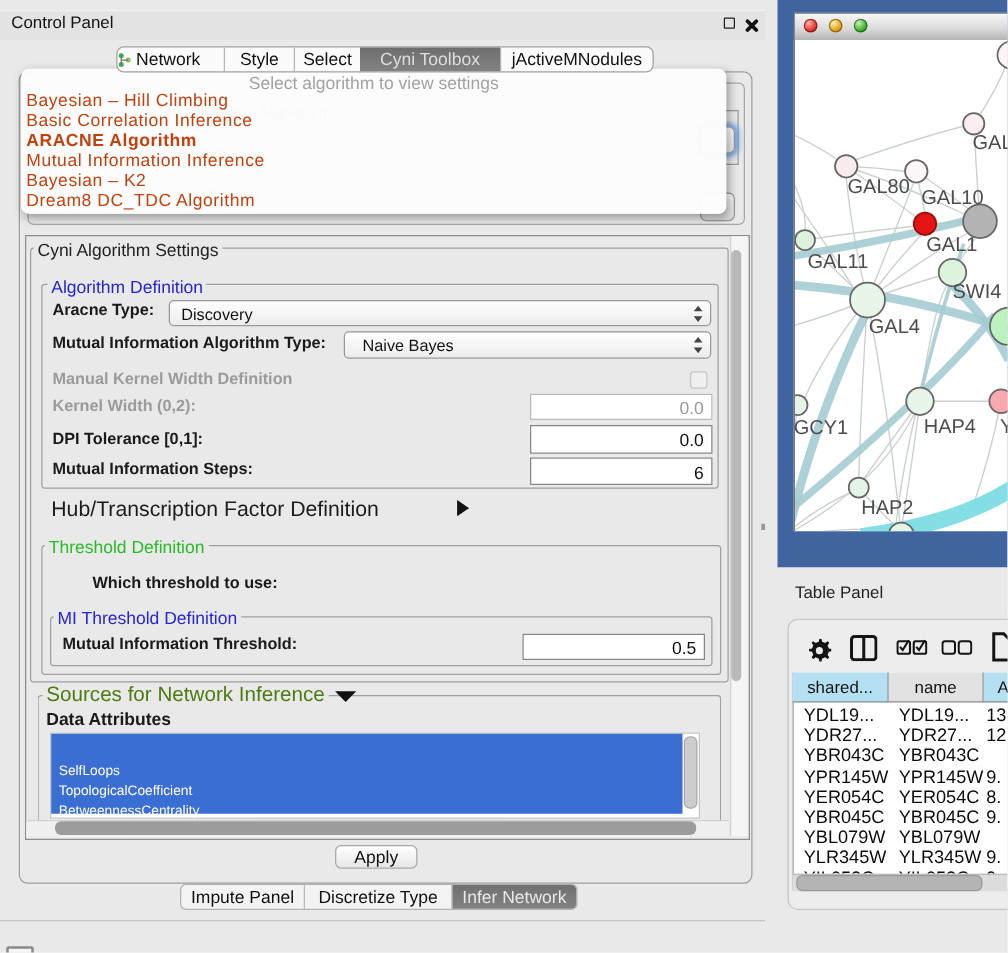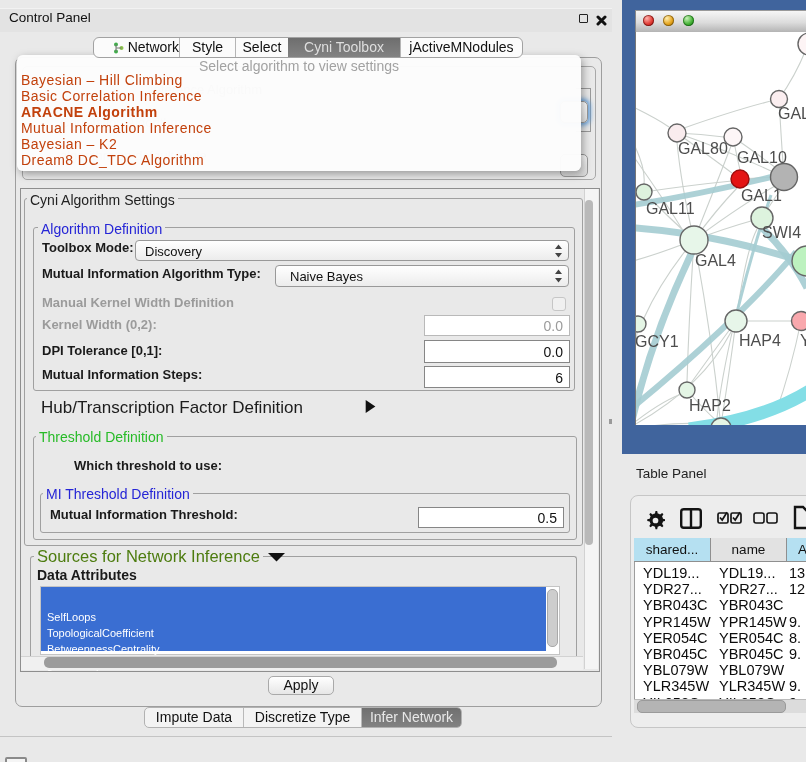--- a/index.html
+++ b/index.html
@@ -35,21 +35,21 @@
 <div class="abs" style="left:560px;top:154px;width:26px;height:21px;background:linear-gradient(#fcfcfc,#d9d9d9);border:1px solid #999;border-radius:5px;"></div>
 
 <div class="abs" style="left:20px;top:188px;width:578px;height:482px;border:1px solid #8e8e8e;background:#e9e9e9;"></div>
 
 <div class="tbox" style="left:24px;top:198px;width:557px;height:346px;"></div>
 <div class="ttl" style="left:27px;top:192px;color:#222;">Cyni Algorithm Settings</div>
 
 <div class="tbox" style="left:33px;top:227px;width:540px;height:162px;"></div>
 <div class="ttl" style="left:38px;top:221px;color:#2525d6;">Algorithm Definition</div>
 
-<div class="lbl" style="left:42px;top:240px;">Toolbox Mode:</div>
+<div class="lbl" style="left:42px;top:240px;">Aracne Type:</div>
 <div class="combo" style="left:135px;top:240px;width:432px;height:19px;">
       <span class="ct">Discovery</span>
       <svg class="stepper" viewBox="0 0 9 14">
         <path d="M4.5 0.5 L8 5 L1 5 Z M4.5 13.5 L8 9 L1 9 Z" fill="#444"></path>
       </svg>
     </div>
 <div class="lbl" style="left:42px;top:266px;">Mutual Information Algorithm Type:</div>
 <div class="combo" style="left:275px;top:265px;width:292px;height:20px;">
       <span class="ct" style="left:14px;">Naive Bayes</span>
       <svg class="stepper" viewBox="0 0 9 14">
@@ -99,39 +99,39 @@
 
 <div class="abs" style="left:21px;top:656px;width:562px;height:13px;background:#f0f0f0;border-top:1px solid #d2d2d2;"></div>
 <div class="abs" style="left:44px;top:657px;width:513px;height:11px;background:#9c9c9c;border-radius:5px;"></div>
 
 <div class="abs" style="left:584px;top:189px;width:13px;height:480px;background:#f5f5f5;border-left:1px solid #d2d2d2;"></div>
 <div class="abs" style="left:585px;top:200px;width:8px;height:345px;background:#b9b9b9;border-radius:4px;"></div>
 
 <div class="abs" style="left:268px;top:676px;width:64px;height:17px;background:linear-gradient(#ffffff,#e6e6e6);border:1px solid #a9a9a9;border-radius:5px;text-align:center;font-size:14px;color:#111;line-height:17px;">Apply</div>
 
 <div class="abs" style="left:144px;top:707px;width:316px;height:19px;background:#f3f3f3;border:1px solid #b2b2b2;border-radius:5px;display:flex;font-size:14px;color:#111;">
- <div style="width:98px;text-align:center;line-height:19px;border-right:1px solid #b9b9b9;">Impute Data</div>
+ <div style="width:98px;text-align:center;line-height:19px;border-right:1px solid #b9b9b9;">Impute Panel</div>
  <div style="width:117px;text-align:center;line-height:19px;border-right:1px solid #b9b9b9;">Discretize Type</div>
  <div style="flex:1;text-align:center;line-height:19px;background:linear-gradient(#707070,#828282);color:#e8e8e8;border-radius:0 4px 4px 0;">Infer Network</div>
 </div>
 
 <div class="abs" style="left:5px;top:757px;width:18px;height:12px;border:2px solid #8a8a8a;border-radius:2px;background:#f5f5f5;"></div>
 
 <div class="abs" style="left:609px;top:419px;width:3px;height:5px;background:#9a9a9a;"></div>
 
 <div class="abs" style="left:150px;top:82px;font-size:13px;color:#8a8a8a;">Inference Algorithm</div>
 <div class="abs" style="left:60px;top:115px;font-size:13px;color:#8a8a8a;">Correlation Algorithm</div>
 <div class="abs" style="left:60px;top:148px;font-size:13px;color:#8a8a8a;">algorithm on default node</div>
 
 <div class="abs" style="left:17px;top:55px;width:564px;height:116px;background:rgba(252,252,252,0.975);border-radius:6px;box-shadow:2px 3px 8px rgba(0,0,0,0.35);"></div>
 <div class="abs" style="left:17px;top:58px;width:564px;text-align:center;font-size:14px;color:#a2a2a2;">Select algorithm to view settings</div>
 <div class="abs" style="left:21px;top:72px;font-size:14px;color:#c2410c;line-height:16px;letter-spacing:0.45px;">Bayesian – Hill Climbing<br>Basic Correlation Inference<br><b>ARACNE Algorithm</b><br>Mutual Information Inference<br>Bayesian – K2<br>Dream8 DC_TDC Algorithm</div>
 
 <div class="abs" style="left:93px;top:37px;width:428px;height:19px;background:#fbfbfb;border:1px solid #a2a2a2;border-radius:6px;display:flex;font-size:14px;color:#111;">
- <div style="width:85px;line-height:19px;border-right:1px solid #b5b5b5;text-align:right;"><svg width="11" height="12" viewBox="0 0 11 12" style="vertical-align:-2px;">
+ <div style="width:85px;line-height:19px;border-right:1px solid #b5b5b5;text-align:left;"><svg width="11" height="12" viewBox="0 0 11 12" style="vertical-align:-2px;">
           <circle cx="3" cy="2.5" r="2" fill="#3fae49"></circle>
           <circle cx="3" cy="9.5" r="2" fill="#3fae49"></circle>
           <circle cx="8.5" cy="6" r="2" fill="#8bc34a"></circle>
           <path d="M3 2.5 L3 9.5 M3 6 L8.5 6" stroke="#777" stroke-width="1"></path>
         </svg> Network</div>
  <div style="width:55px;line-height:19px;border-right:1px solid #b5b5b5;text-align:center;">Style</div>
  <div style="width:52px;line-height:19px;text-align:center;">Select</div>
  <div style="width:112px;line-height:19px;text-align:center;background:linear-gradient(#6e6e6e,#828282);color:#dedede;">Cyni Toolbox</div>
  <div style="flex:1;line-height:19px;text-align:center;border-left:1px solid #b5b5b5;">jActiveMNodules</div>
 </div>

